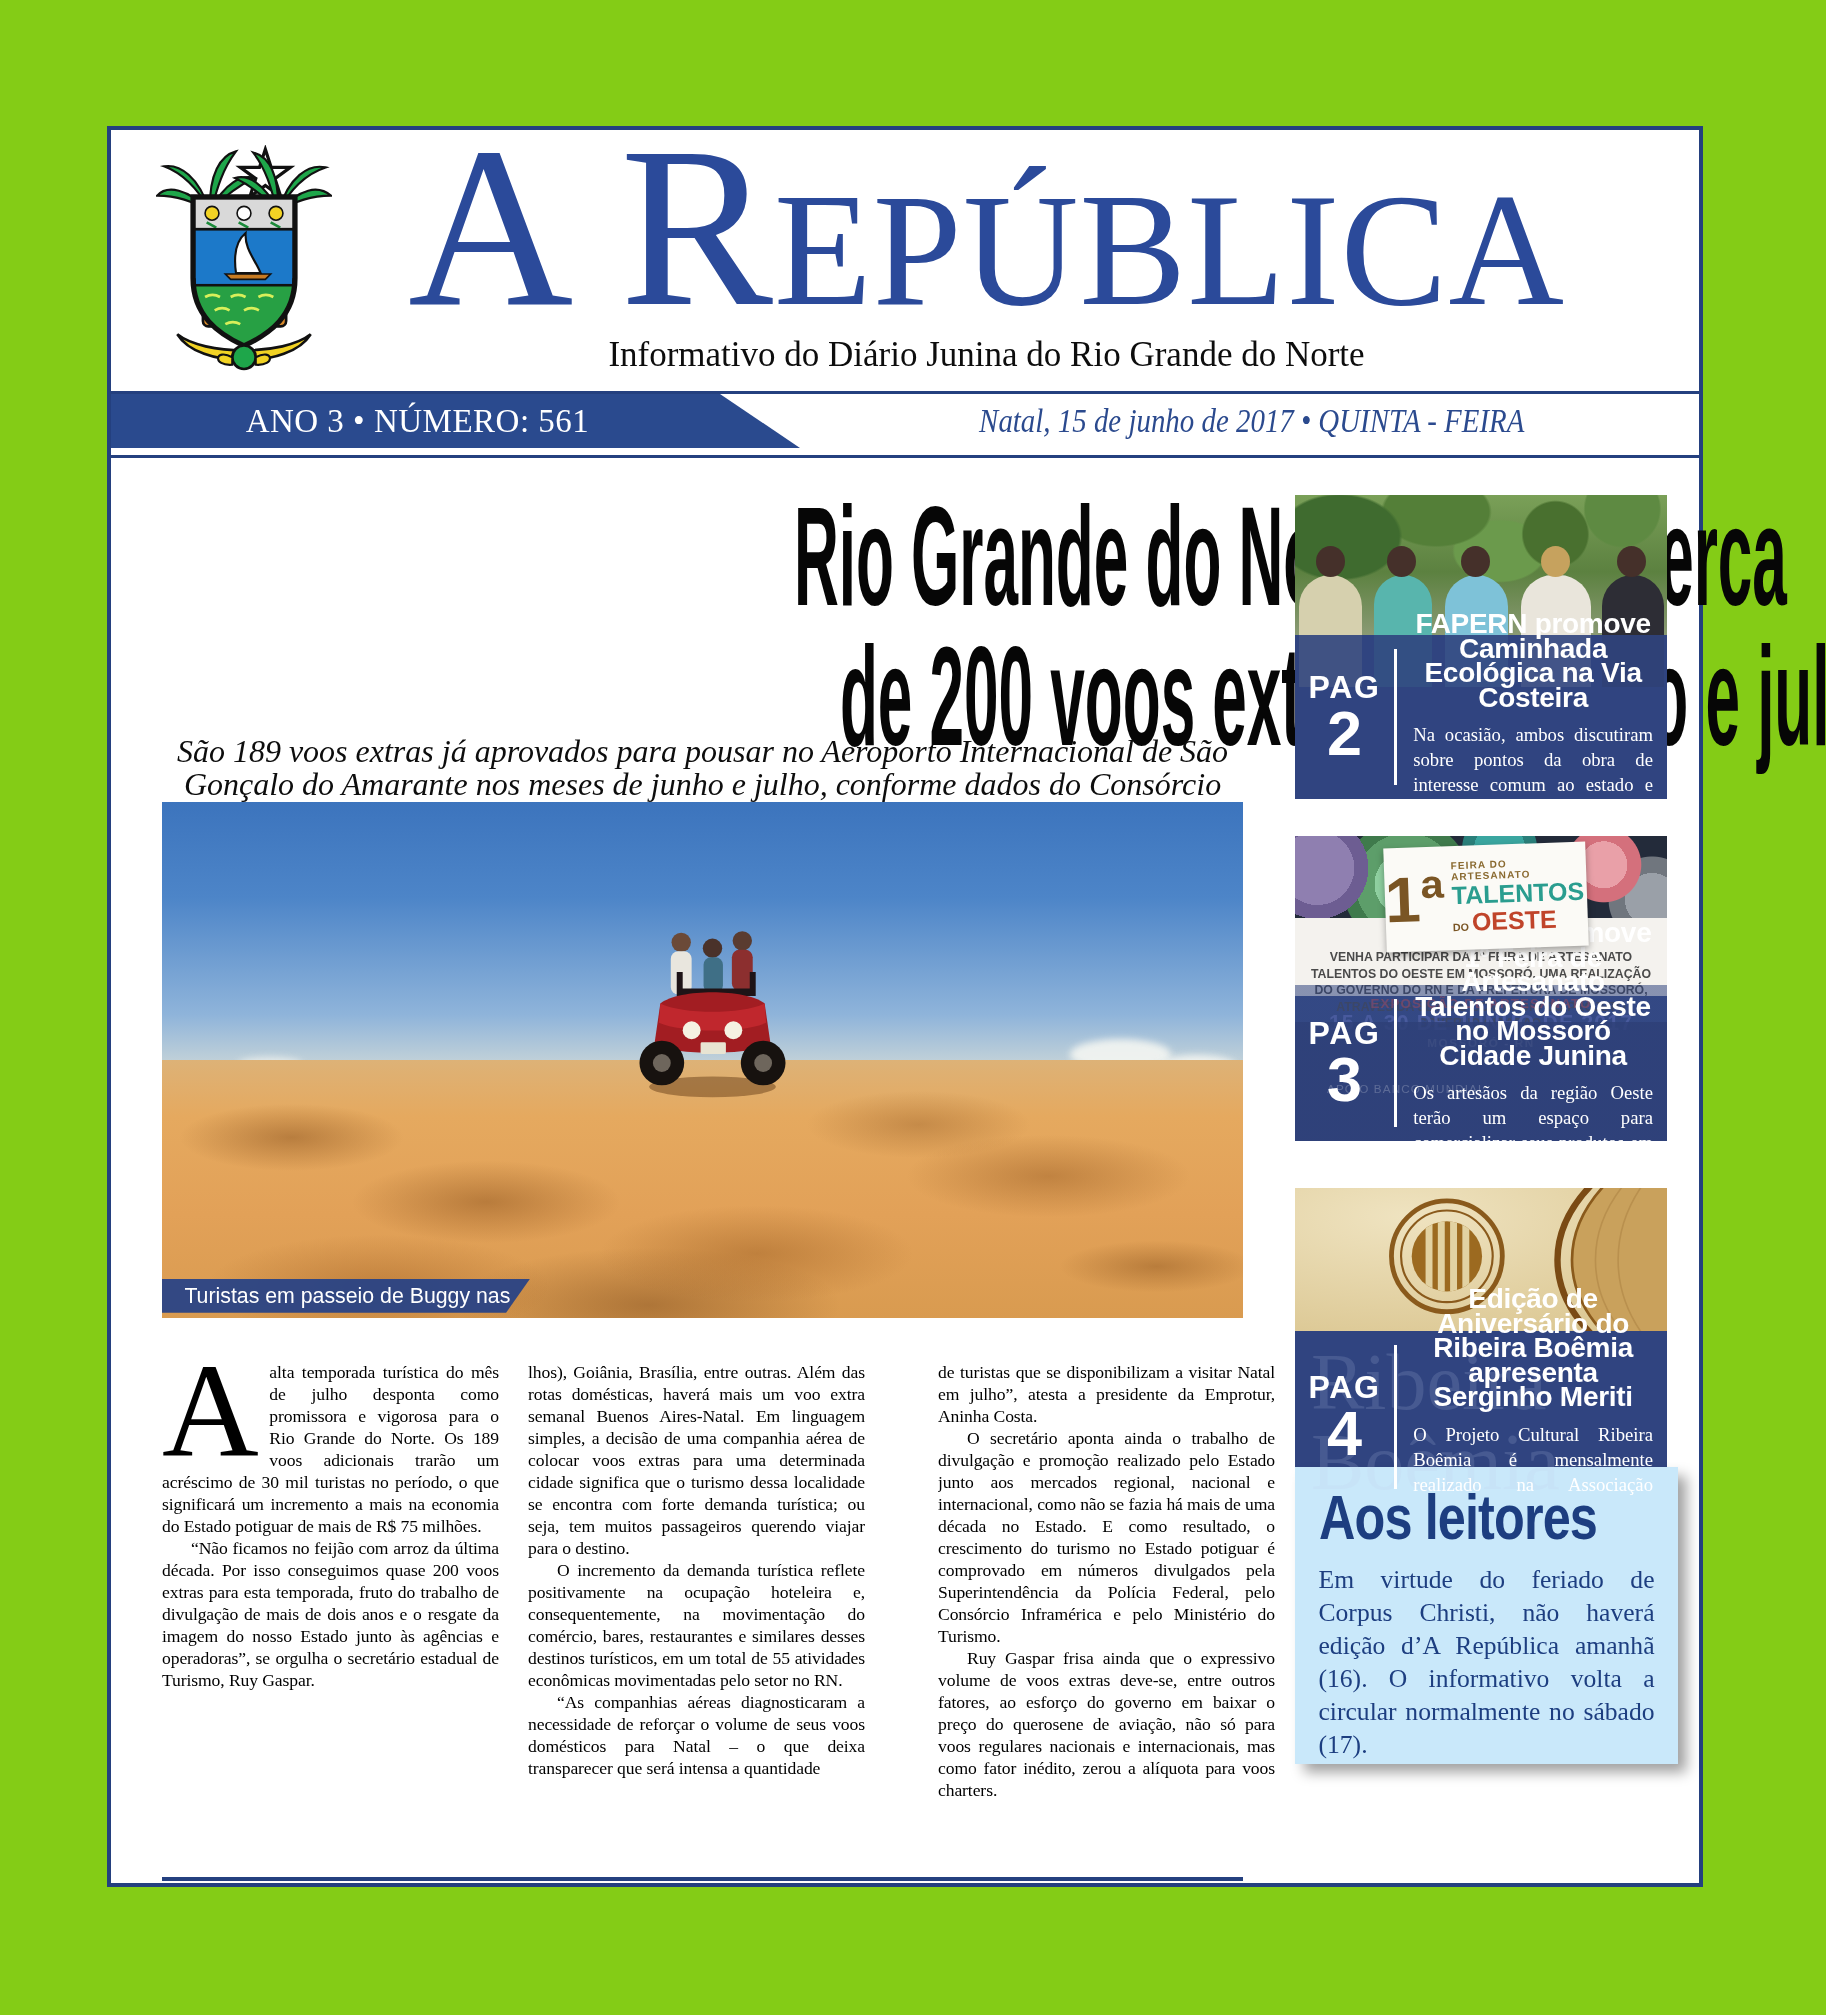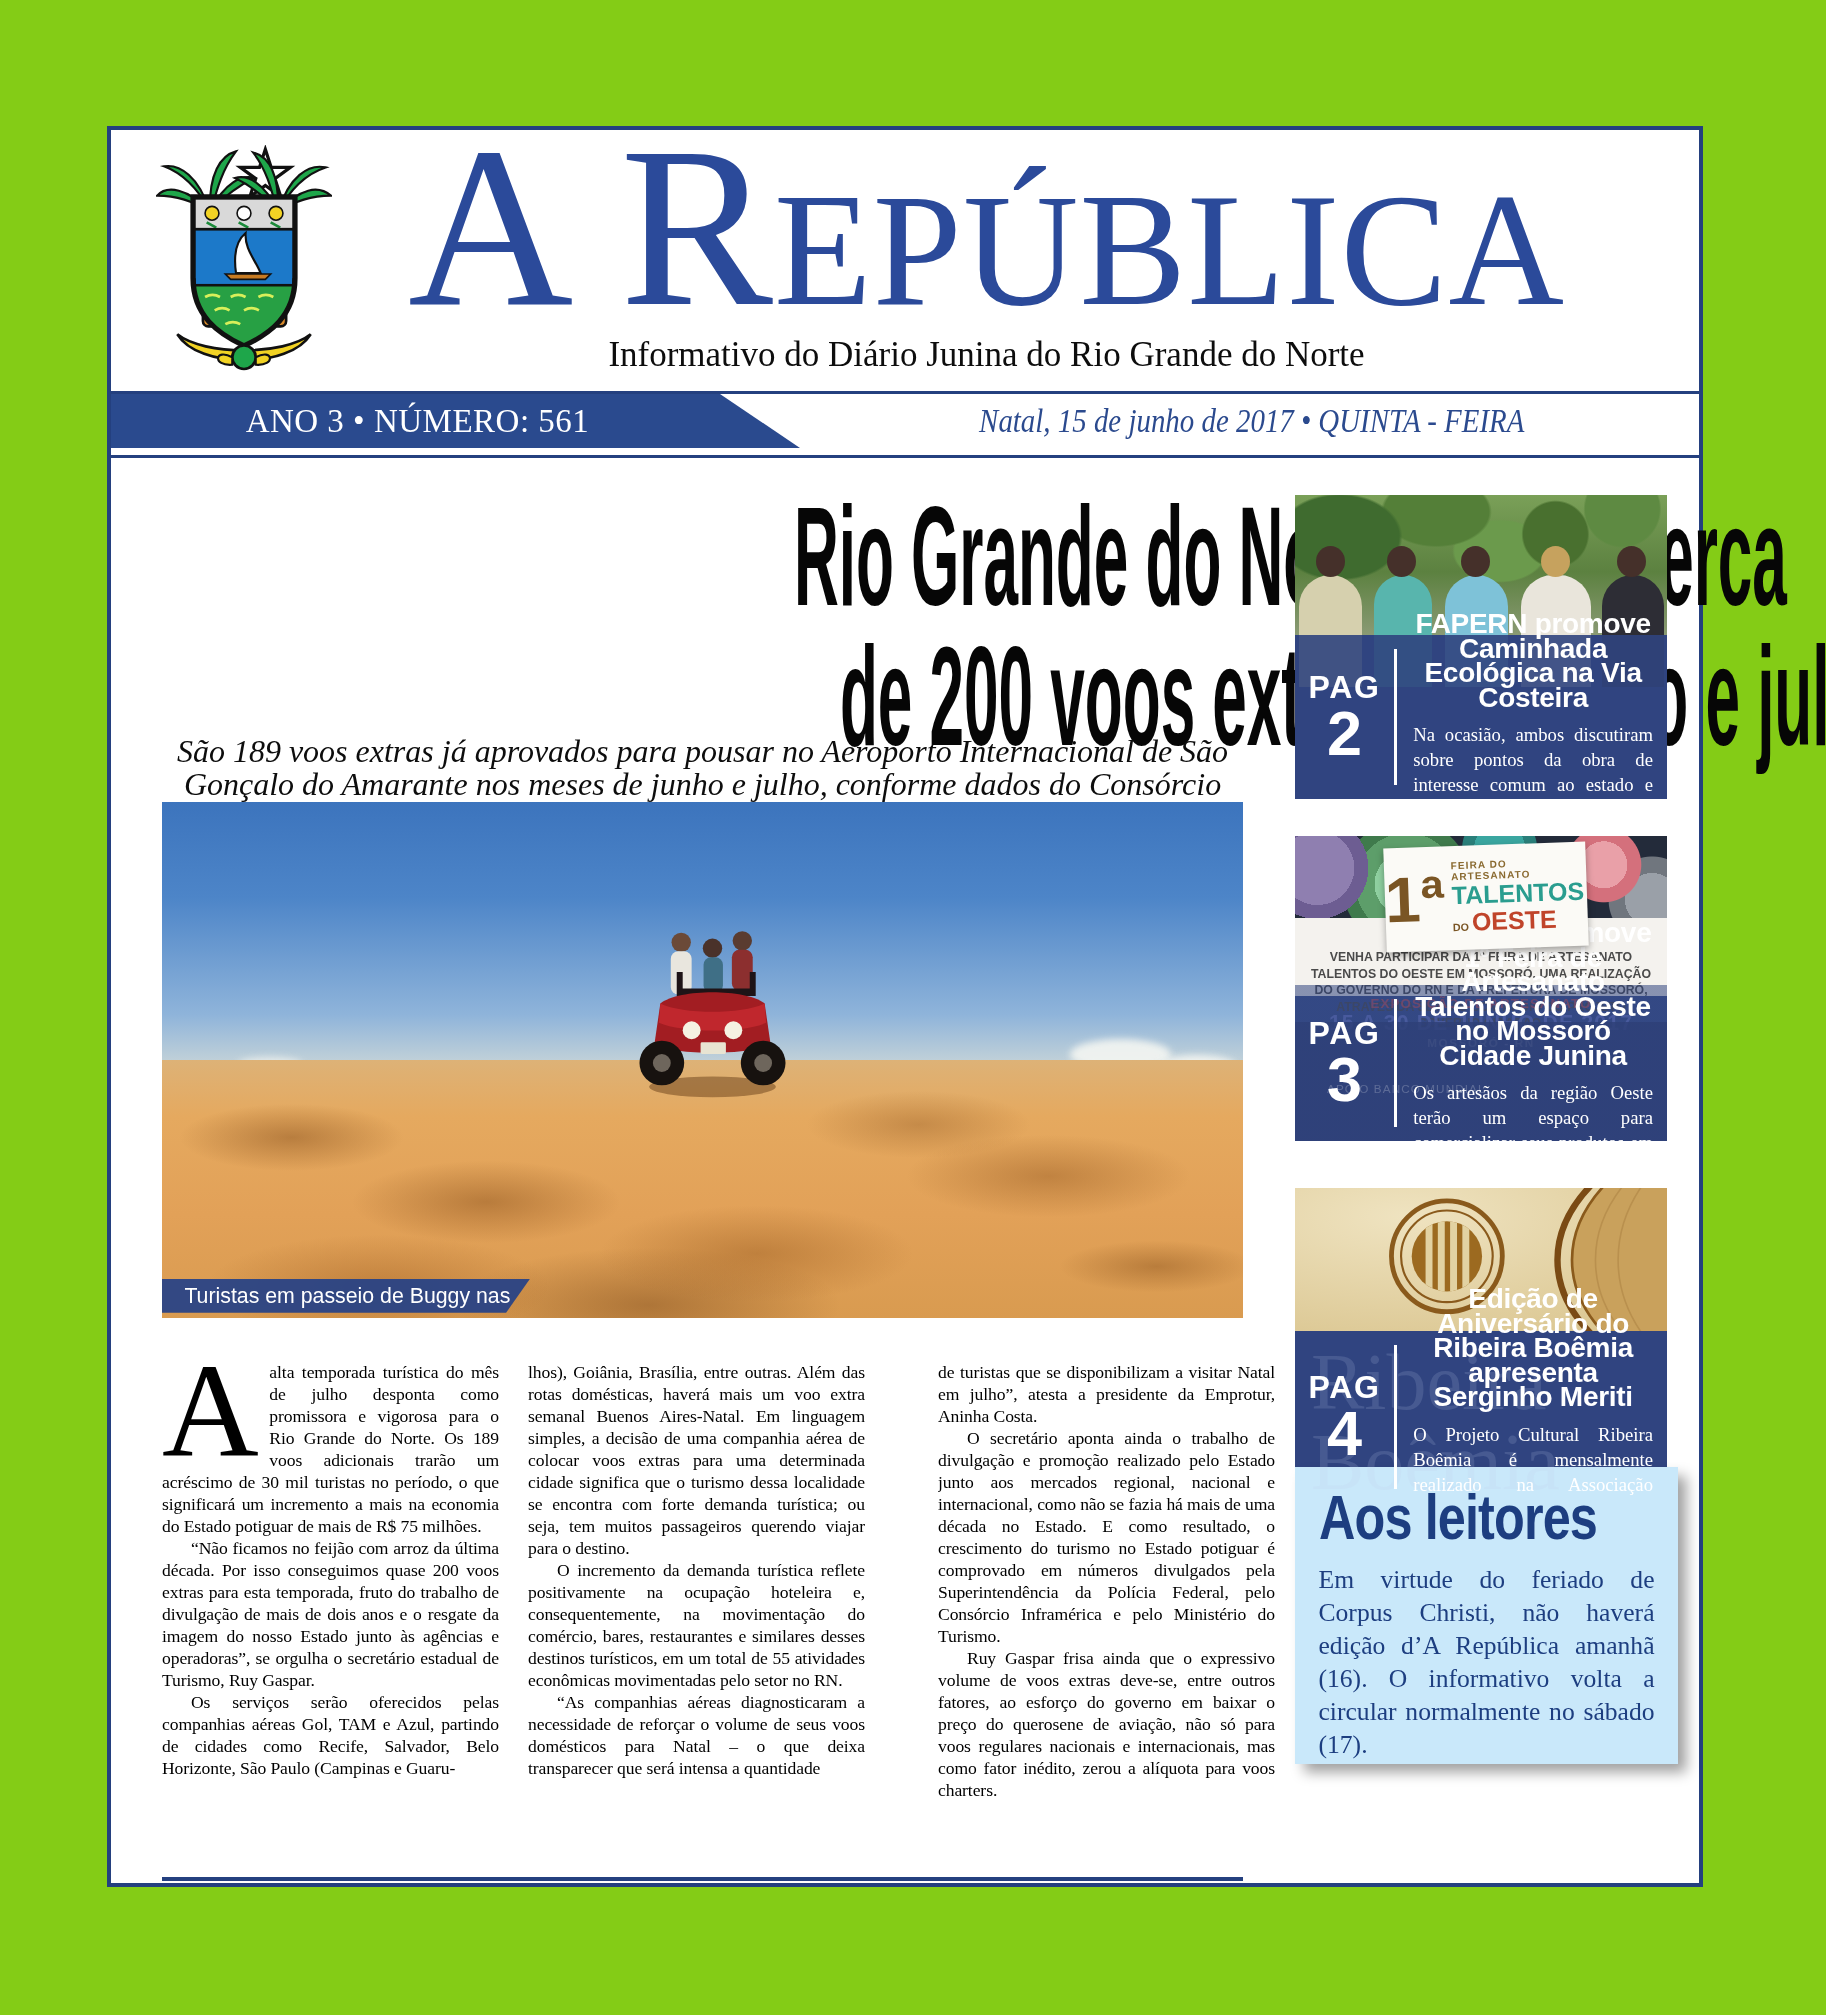--- a/index.html
+++ b/index.html
@@ -249,21 +249,20 @@
       <circle cx="168" cy="250" r="12" fill="#6e665c"></circle>
     </svg>
     <div class="caption">Turistas em passeio de Buggy nas dunas de Genipabu</div>
   </div>
 
   <div class="abs col col-1">
     <span class="dropcap">A</span>
     <div>
         <p>alta temporada turística do mês de julho desponta como promissora e vigorosa para o Rio Grande do Norte. Os 189 voos adicionais trarão um acréscimo de 30 mil turistas no período, o que significará um incremento a mais na economia do Estado potiguar de mais de R$ 75 milhões.</p>
         <p>“Não ficamos no feijão com arroz da última década. Por isso conseguimos quase 200 voos extras para esta temporada, fruto do trabalho de divulgação de mais de dois anos e o resgate da imagem do nosso Estado junto às agências e operadoras”, se orgulha o secretário estadual de Turismo, Ruy Gaspar.</p>
-        <p>Os serviços serão oferecidos pelas companhias aéreas Gol, TAM e Azul, partindo de cidades como Recife, Salvador, Belo Horizonte, São Paulo (Campinas e Guaru-</p>
       </div>
   </div>
   <div class="abs col col-2">
     <div>
         <p>lhos), Goiânia, Brasília, entre outras. Além das rotas domésticas, haverá mais um voo extra semanal Buenos Aires-Natal. Em linguagem simples, a decisão de uma companhia aérea de colocar voos extras para uma determinada cidade significa que o turismo dessa localidade se encontra com forte demanda turística; ou seja, tem muitos passageiros querendo viajar para o destino.</p>
         <p>O incremento da demanda turística reflete positivamente na ocupação hoteleira e, consequentemente, na movimentação do comércio, bares, restaurantes e similares desses destinos turísticos, em um total de 55 atividades econômicas movimentadas pelo setor no RN.</p>
         <p>“As companhias aéreas diagnosticaram a necessidade de reforçar o volume de seus voos domésticos para Natal – o que deixa transparecer que será intensa a quantidade</p>
       </div>
   </div>
   <div class="abs col col-3">

